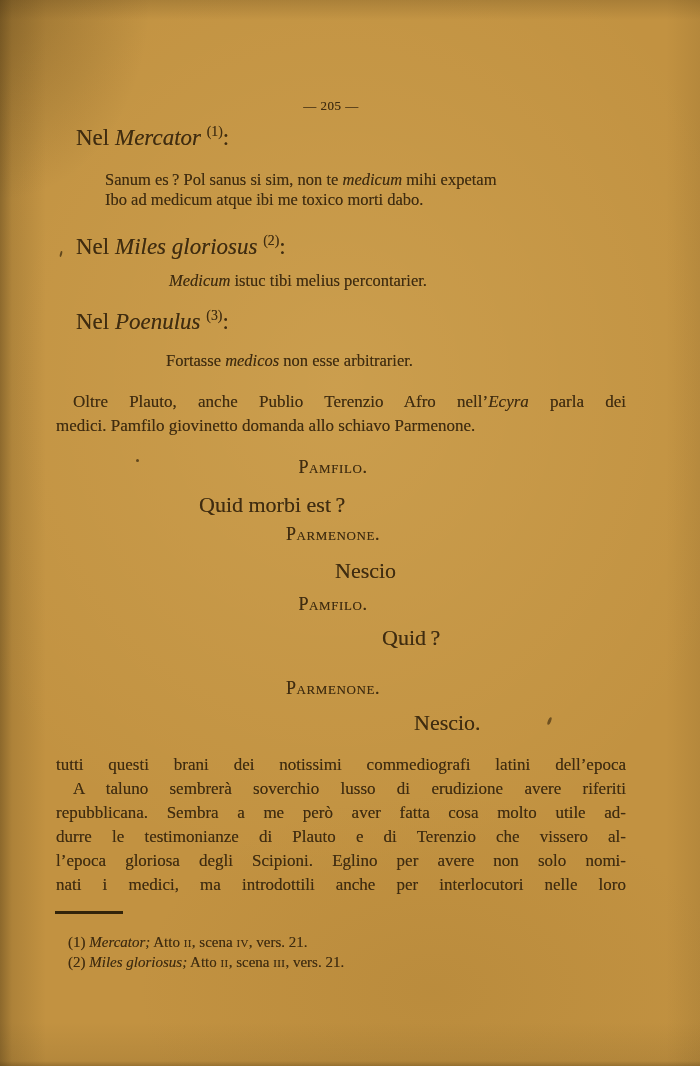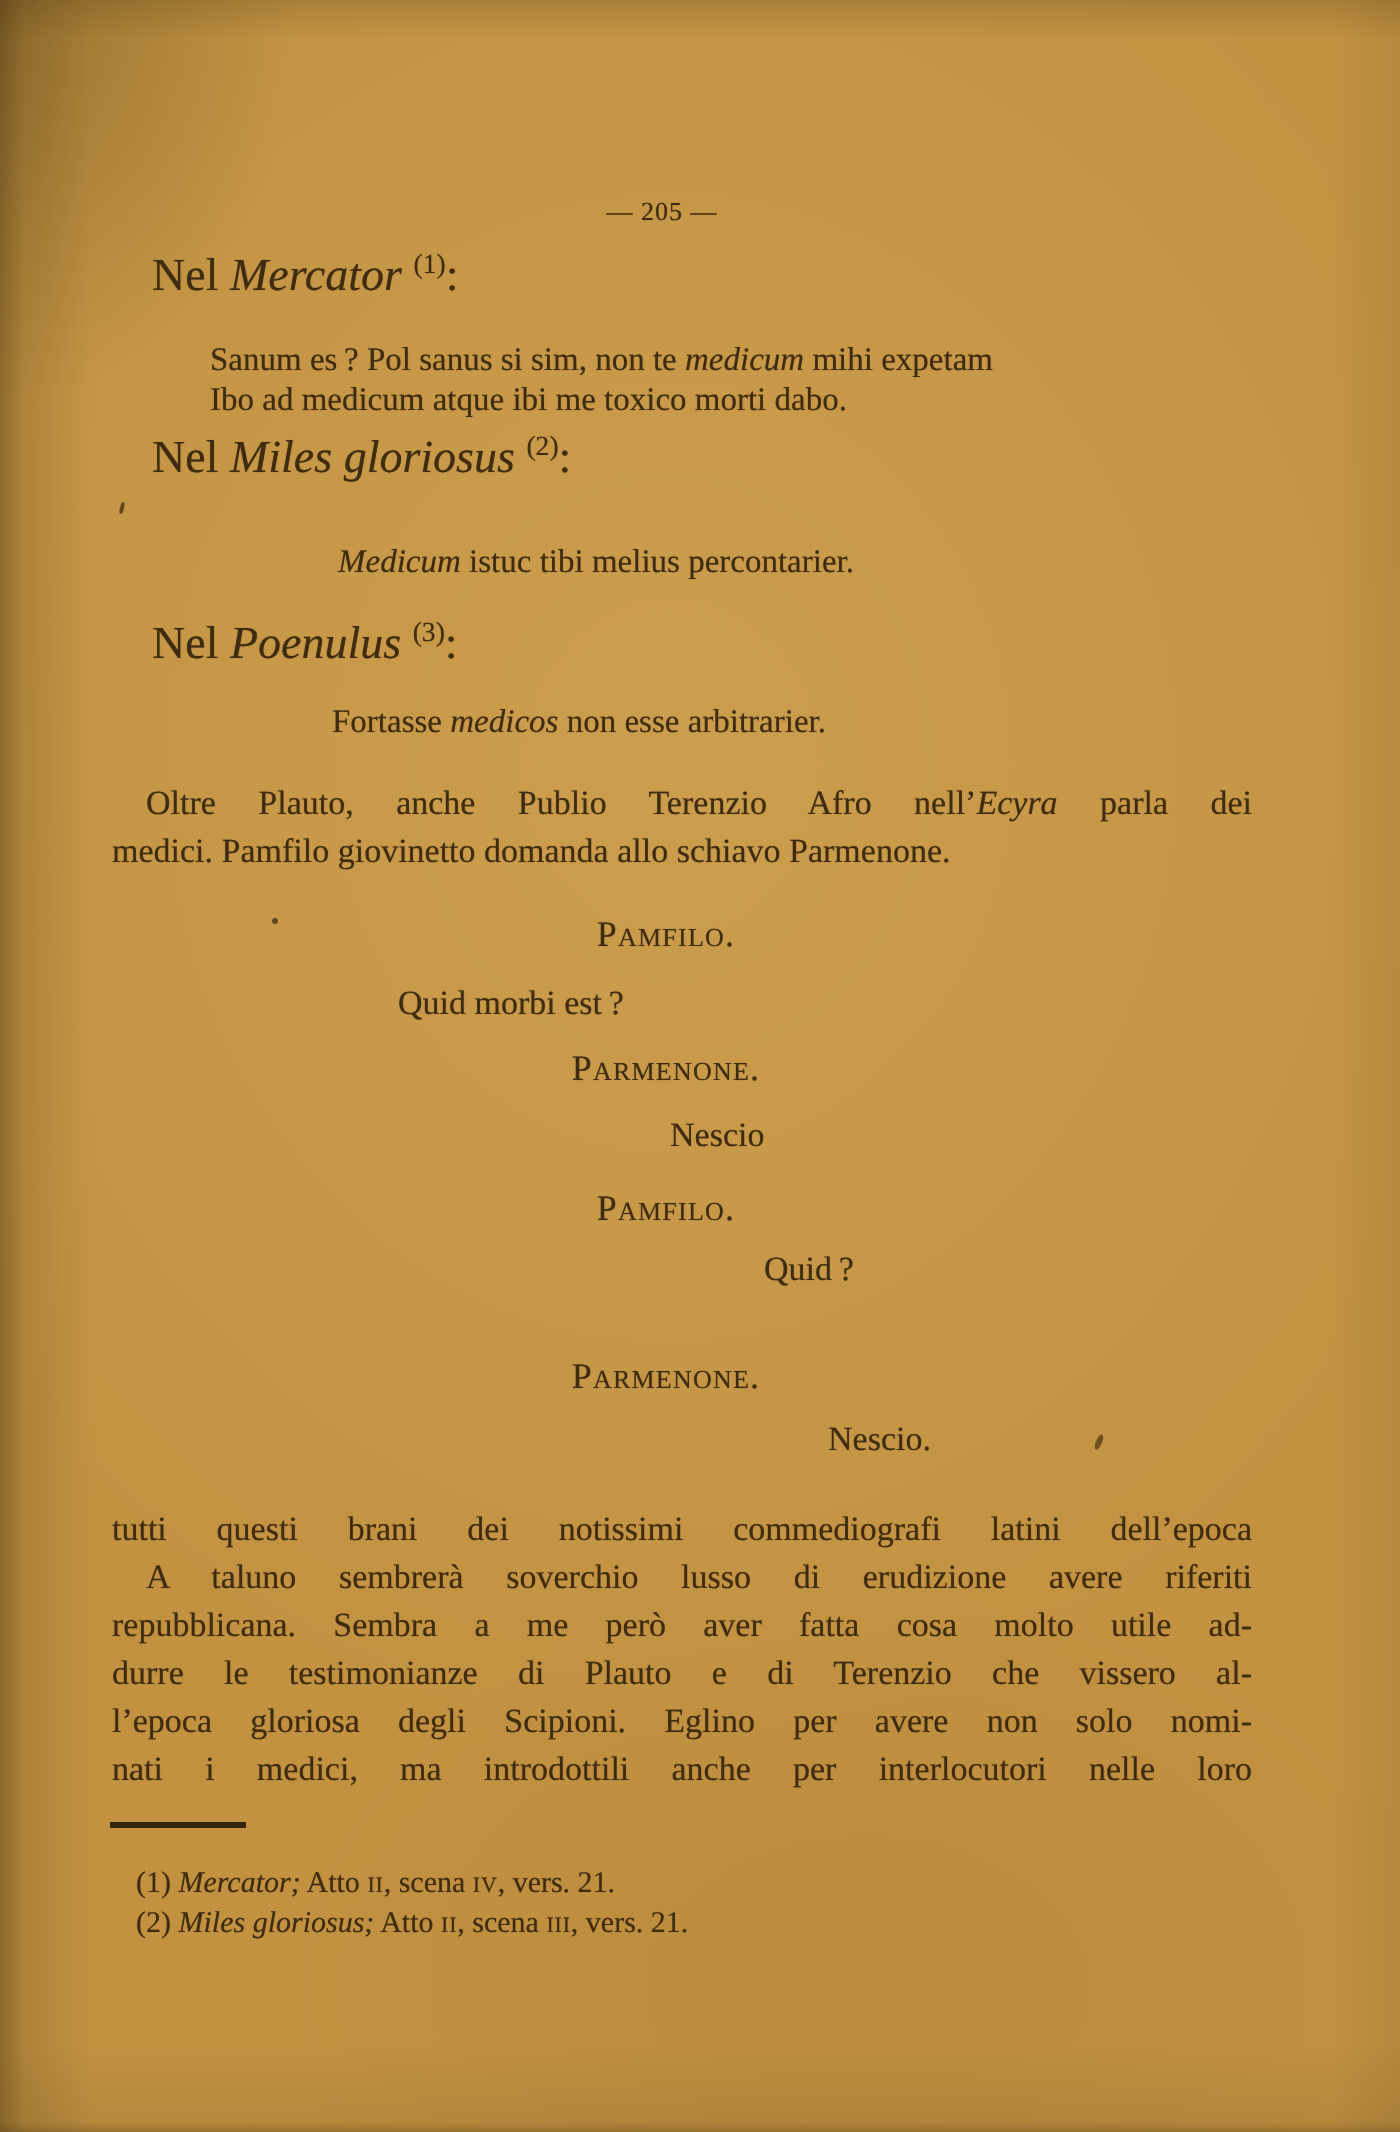--- a/index.html
+++ b/index.html
@@ -15,38 +15,38 @@
       linear-gradient(180deg, rgba(66,47,15,.20) 0, rgba(66,47,15,0) 20px),
       linear-gradient(0deg, rgba(66,47,15,.32) 0, rgba(66,47,15,.10) 5px, rgba(66,47,15,0) 44px),
       linear-gradient(270deg, rgba(66,47,15,.10) 0, rgba(66,47,15,0) 34px),
       radial-gradient(300px 200px at 62% 93%, rgba(120,85,25,.10), rgba(120,85,25,0) 100%),
       radial-gradient(440px 500px at 48% 36%, rgba(255,226,150,.15), rgba(255,226,150,0) 100%);
   }
   .abs{position:absolute;}
   .pageno{top:98px;left:0;width:662px;text-align:center;font-size:13px;letter-spacing:.5px;}
   .h{font-size:23px;white-space:nowrap;}
   .h1{top:125px;left:76px;}
-  .h2{top:216px;left:76px;}
+  .h2{top:234px;left:76px;}
   .h3{top:309px;left:76px;}
   .quote{font-size:16.5px;white-space:nowrap;}
   .q1{top:170px;left:105px;line-height:20px;}
   .q2{top:271px;left:169px;}
   .q3{top:351px;left:166px;}
   .para{font-size:17px;line-height:24px;width:570px;left:56px;}
   .p1{top:390px;}
   .p2{top:753px;}
   .jl{text-align:justify;text-align-last:justify;}
   .jl.last{text-align-last:left;}
   .indent{text-indent:17px;}
   .speaker{font-variant:small-caps;font-size:18px;letter-spacing:.6px;left:0;width:666px;text-align:center;white-space:nowrap;}
   .s1{top:457px;}
   .s2{top:524px;}
   .s3{top:594px;}
   .s4{top:678px;}
-  .dline{font-size:17px;white-space:nowrap;text-align:center;}
+  .dline{font-size:22px;white-space:nowrap;text-align:center;}
   .d1{top:492px;left:199px;}
   .d2{top:558px;left:335px;}
   .d3{top:625px;left:382px;}
   .d4{top:645px;left:198px;}
   .d5{top:710px;left:414px;}
   .fnrule{top:911px;left:55px;width:68px;height:3px;background:#33240a;}
   .fns{top:932px;left:56px;font-size:15px;line-height:20px;}
   .fnline{text-indent:12px;white-space:nowrap;}
   sup{font-size:60%;line-height:0;}
   .sc{font-variant:small-caps;letter-spacing:.4px;margin-top:21px;}

